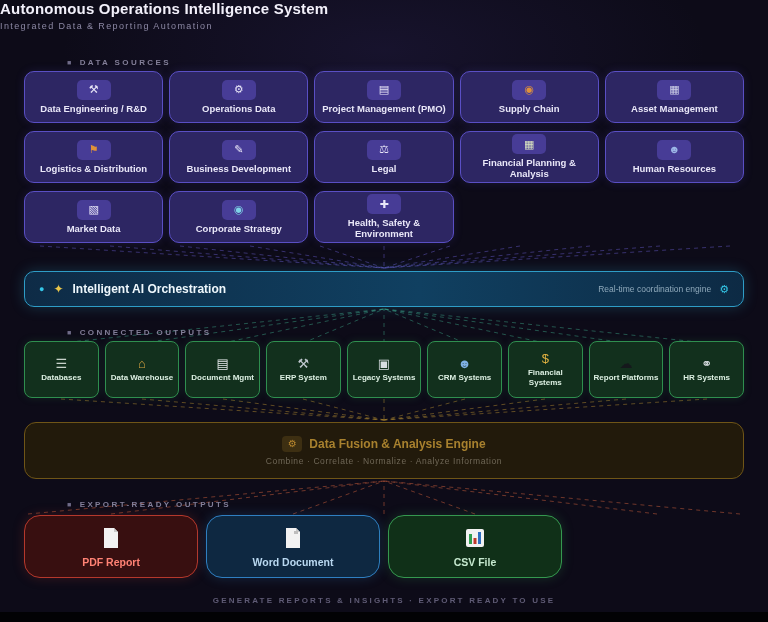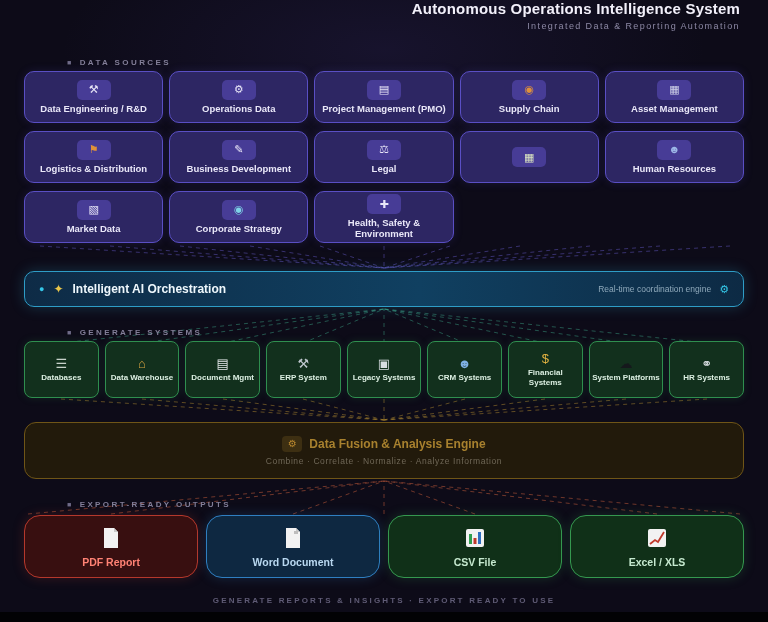--- a/index.html
+++ b/index.html
@@ -8,21 +8,21 @@
   .stage::before{content:"";position:absolute;inset:0;
     background:radial-gradient(ellipse 60% 30% at 50% 8%, rgba(70,55,140,.18), transparent 70%);}
   svg.connectors{position:absolute;inset:0;z-index:0;}
   .layer{position:absolute;z-index:1;}
   line{stroke-width:1;stroke-dasharray:4 4;}
   .ln-purple{stroke:#6b5fd6;opacity:.45;}
   .ln-teal{stroke:#3fae8e;opacity:.45;}
   .ln-amber{stroke:#b08a30;opacity:.5;}
   .ln-red{stroke:#c05a3a;opacity:.55;}
 
-  .hdr{left:8px;top:10;width:732px;text-align:right;}
+  .hdr{left:0;top:10;width:732px;text-align:left;}
   .hdr h1{margin:0;font-size:15px;font-weight:700;color:#f2f0fa;letter-spacing:.2px;}
   .hdr p{margin:4px 0 0;font-size:9px;color:#8d89a5;letter-spacing:1.4px;}
 
   .sec-label{position:absolute;z-index:2;left:24px;font-size:8px;font-weight:700;
     letter-spacing:2.4px;color:#827e98;display:flex;align-items:center;gap:6px;margin-left:43px;}
   .sec-label .sq{font-size:7px;color:#6f6b88;}
 
   .grid{display:grid;left:24px;width:720px;}
   .grid-src{top:71px;grid-template-columns:repeat(5,1fr);gap:8px 6px;}
   .src-box{height:52px;background:#2d2663;border:1px solid #5a4fc4;border-radius:10px;
@@ -164,20 +164,21 @@
         <span class="lbl">Business Development</span>
       </div>
 
       <div class="src-box">
         <span class="chip" style="color: rgb(233, 231, 248);">⚖</span>
         <span class="lbl">Legal</span>
       </div>
 
       <div class="src-box">
         <span class="chip" style="color: rgb(217, 227, 192);">▦</span>
+        <span class="lbl">Financial Planning &amp; Analysis</span>
       </div>
 
       <div class="src-box">
         <span class="chip" style="color: rgb(157, 183, 232);">☻</span>
         <span class="lbl">Human Resources</span>
       </div>
 
       <div class="src-box">
         <span class="chip" style="color: rgb(233, 231, 248);">▧</span>
         <span class="lbl">Market Data</span>
@@ -199,21 +200,21 @@
     <span class="spark">✦</span>
     <span class="ttl">Intelligent AI Orchestration</span>
     <span class="right">
       <span class="status">Real-time coordination engine</span>
       <span class="gear">⚙</span>
     </span>
   </div>
 
   <div class="sec-label" style="top:328px">
     <span class="sq">■</span>
-    <span>GENERATE SYSTEMS</span>
+    <span>CONNECTED OUTPUTS</span>
   </div>
 
   <div class="layer grid grid-sys">
 
       <div class="sys-box">
         <span class="sic" style="color: rgb(200, 210, 203);">☰</span>
         <span class="lbl">Databases</span>
       </div>
 
       <div class="sys-box">
@@ -241,21 +242,21 @@
         <span class="lbl">CRM Systems</span>
       </div>
 
       <div class="sys-box">
         <span class="sic" style="color: rgb(227, 179, 65);">$</span>
         <span class="lbl">Financial Systems</span>
       </div>
 
       <div class="sys-box">
         <span class="sic" style="color: rgb(21, 24, 28);">☁</span>
-        <span class="lbl">System Platforms</span>
+        <span class="lbl">Report Platforms</span>
       </div>
 
       <div class="sys-box">
         <span class="sic" style="color: rgb(223, 227, 232);">⚭</span>
         <span class="lbl">HR Systems</span>
       </div>
     </div>
 
   <div class="layer fusion">
     <div class="row">
@@ -288,24 +289,17 @@
     </div>
     <div class="out-box theme-green">
       <svg width="24" height="24" viewBox="0 0 24 24">
         <rect x="3" y="3" width="18" height="18" rx="2" fill="#f2f2f2"></rect>
         <rect x="6" y="8" width="3" height="10" fill="#2f9e4f"></rect>
         <rect x="10.5" y="12" width="3" height="6" fill="#c0392b"></rect>
         <rect x="15" y="6" width="3" height="12" fill="#2e6fc0"></rect>
       </svg>
       <span>CSV File</span>
     </div>
-    <div class="out-box theme-green">
-      <svg width="24" height="24" viewBox="0 0 24 24">
-        <rect x="3" y="3" width="18" height="18" rx="2" fill="#f2f2f2"></rect>
-        <polyline points="5,18 10,14 13,16 19,6" fill="none" stroke="#c0392b" stroke-width="1.8"></polyline>
-      </svg>
-      <span>Excel / XLS</span>
-    </div>
   </div>
 
   <div class="layer caption">GENERATE REPORTS &amp; INSIGHTS   ·   EXPORT READY TO USE</div>
   <div class="layer botband"></div>
 </div>
 
 </body></html>

